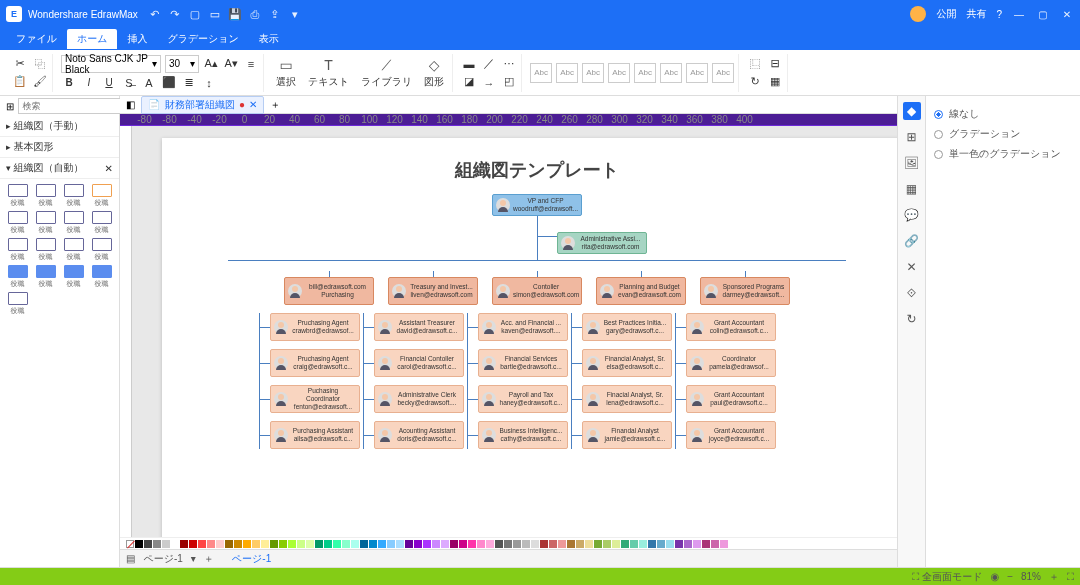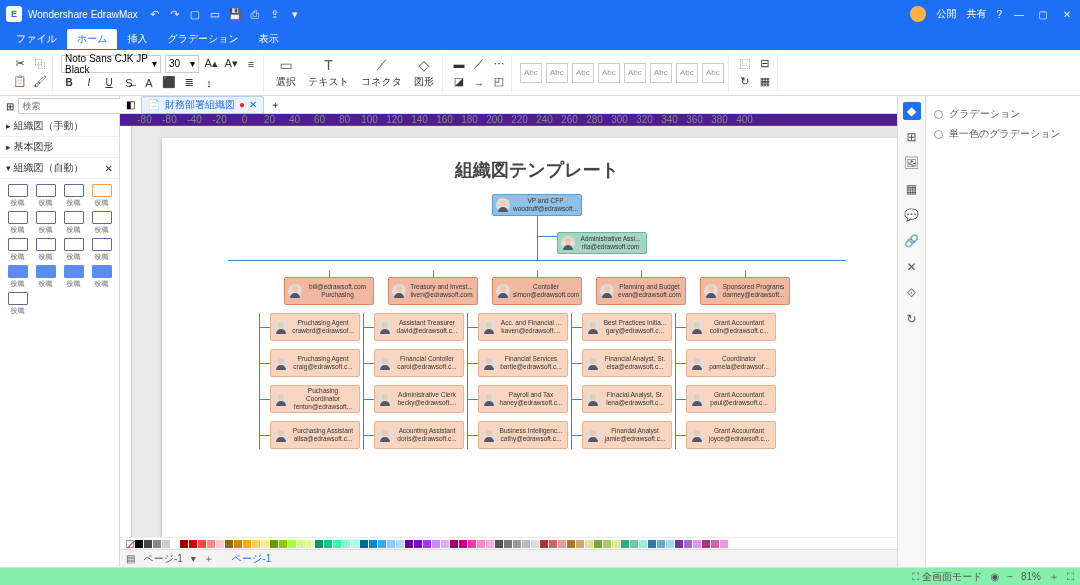--- a/index.html
+++ b/index.html
@@ -64,21 +64,21 @@
 .righttool .rb{width:18px;height:18px;display:flex;align-items:center;justify-content:center;color:#555;font-size:12px}
 .righttool .rb.active{background:#1d6ff6;color:#fff;border-radius:2px}
 .rightpanel{width:155px;border-left:1px solid #ddd;background:#fff;display:flex;flex-direction:column}
 .rptabs{display:flex;border-bottom:1px solid #ddd}
 .rptab{flex:1;text-align:center;padding:4px 0;font-size:10px;color:#555}
 .rptab.active{background:#f2f2f2;border-bottom:2px solid #1d6ff6;color:#333}
 .rpbody{padding:8px;font-size:9px;color:#555}
 .rprow{display:flex;align-items:center;gap:6px;padding:3px 0}
 .rprow .rad{width:9px;height:9px;border:1px solid #999;border-radius:50%}
 .rprow .rad.on{border-color:#1d6ff6;background:radial-gradient(circle,#1d6ff6 40%,#fff 45%)}
-.statusbar{height:18px;border-top:1px solid #ddd;background:#86efac;display:flex;align-items:center;padding:0 6px;font-size:9px;color:#555;gap:8px}
+.statusbar{height:18px;border-top:1px solid #ddd;background:#84cc16;display:flex;align-items:center;padding:0 6px;font-size:9px;color:#555;gap:8px}
 .statusbar .spacer{flex:1}
 .palette{height:12px;display:flex;padding:0 6px;align-items:center;gap:1px;background:#fff;border-top:1px solid #eee}
 .palette .sw{width:8px;height:8px}
 .pagebar{height:18px;border-top:1px solid #ddd;display:flex;align-items:center;padding:0 6px;font-size:9px;color:#555;gap:8px}
 </style>
 </head>
 <body>
 
 <div class="titlebar">
   <div class="logo">E</div>
@@ -160,21 +160,21 @@
       <div class="toolbtn">
           <div class="ico">▭</div>
           <span>選択</span>
         </div>
       <div class="toolbtn">
           <div class="ico">T</div>
           <span>テキスト</span>
         </div>
       <div class="toolbtn">
           <div class="ico">⟋</div>
-          <span>コネクタ</span>
+          <span>ライブラリ</span>
         </div>
       <div class="toolbtn">
           <div class="ico">◇</div>
           <span>図形</span>
         </div>
     </div>
   </div>
   <div class="ribgroup">
     <div class="ribrow">
       <span class="ribbtn">▬</span>
@@ -634,20 +634,24 @@
     <div class="rb">💬</div>
     <div class="rb">🔗</div>
     <div class="rb">✕</div>
     <div class="rb">⟐</div>
     <div class="rb">↻</div>
   </div>
 
   <div class="rightpanel">
     <div class="rpbody">
       <div class="rprow">
+          <div class="rad on"></div>
+          <span>線なし</span>
+        </div>
+      <div class="rprow">
           <div class="rad"></div>
           <span>グラデーション</span>
         </div>
       <div class="rprow">
           <div class="rad"></div>
           <span>単一色のグラデーション</span>
         </div>
     </div>
   </div>
 </div>

